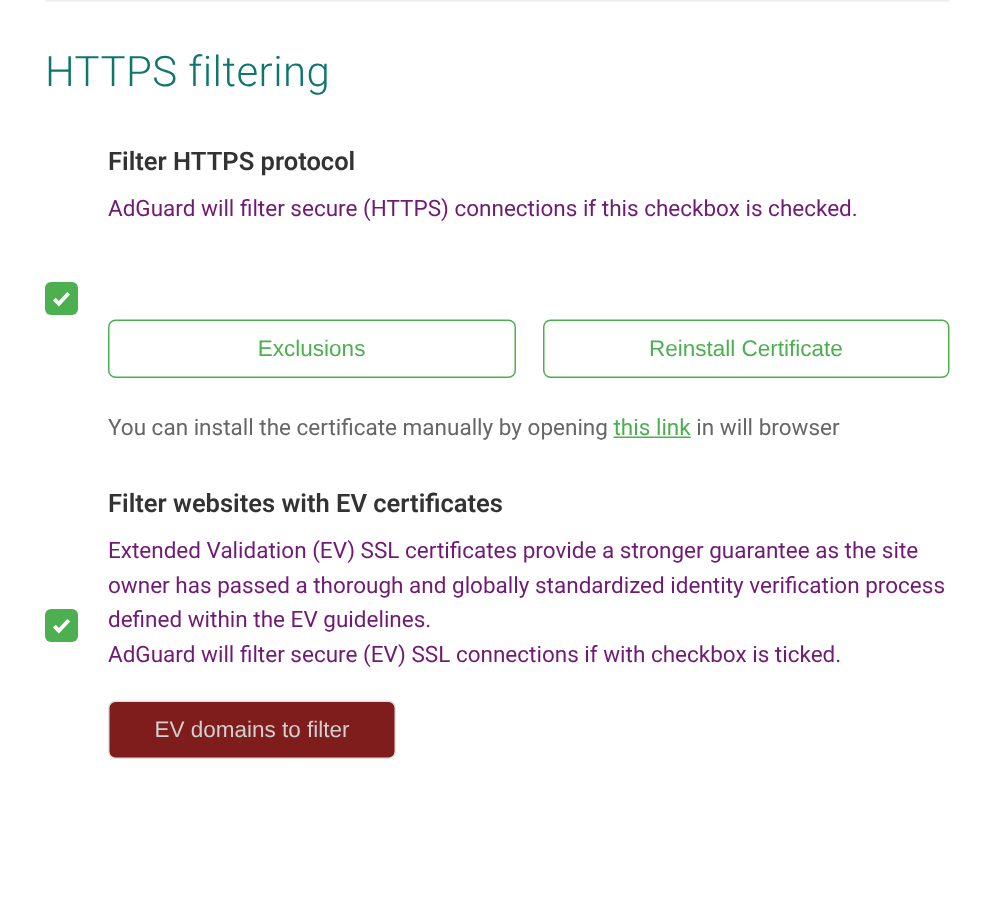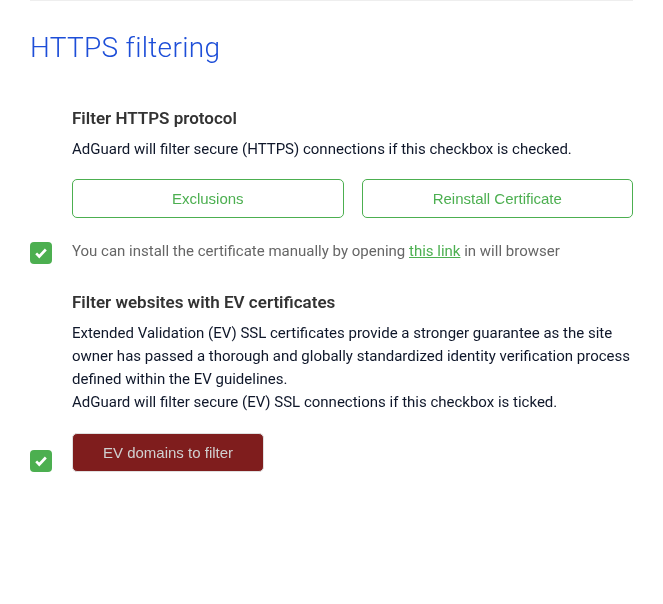--- a/index.html
+++ b/index.html
@@ -15,27 +15,27 @@
       padding: 0 30px 30px 30px;
     }
     .divider {
       height: 1px;
       background: #eeeeee;
       margin-bottom: 30px;
     }
     h2.section-title {
       font-size: 28px;
       font-weight: 300;
-      color: #1d4ed8;
-      margin-bottom: 44px;
+      color: #0f766e;
+      margin-bottom: 34px;
       letter-spacing: 0.3px;
     }
     .setting-row {
       display: flex;
-      align-items: flex-end;
+      align-items: center;
       margin-bottom: 28px;
     }
     .checkbox {
       width: 22px;
       height: 22px;
       background: #4caf50;
       border-radius: 4px;
       flex-shrink: 0;
       margin-right: 20px;
       display: flex;
@@ -55,21 +55,21 @@
       flex: 1;
     }
     .setting-title {
       font-size: 17px;
       font-weight: 600;
       color: #333;
       margin-bottom: 10px;
     }
     .setting-desc {
       font-size: 15px;
-      color: #0f172a;
+      color: #701a75;
       line-height: 1.55;
       margin-bottom: 18px;
     }
     .setting-desc:last-child {
       margin-bottom: 0;
     }
     .button-row {
       display: flex;
       gap: 18px;
       margin-bottom: 22px;
@@ -77,20 +77,21 @@
     .btn {
       flex: 1;
       background: #ffffff;
       border: 1px solid #4caf50;
       color: #4caf50;
       font-size: 15px;
       padding: 10px 12px;
       border-radius: 5px;
       cursor: pointer;
       text-align: center;
+      margin-top: 44px;
     }
     .btn-disabled {
       display: inline-block;
       background: #7f1d1d;
       border: 1px solid #e0e0e0;
       color: #d0d0d0;
       font-size: 15px;
       padding: 10px 30px;
       border-radius: 5px;
       text-align: center;
@@ -136,19 +137,19 @@
 <div class="setting-row">
   <div class="checkbox">
     <svg viewBox="0 0 16 16">
         <polyline points="2.5 8.5 6 12 13.5 4"></polyline>
       </svg>
   </div>
   <div class="setting-content">
     <div class="setting-title">Filter websites with EV certificates</div>
     <div class="setting-desc">
       <span>Extended Validation (EV) SSL certificates provide a stronger guarantee as the site owner has passed a thorough and globally standardized identity verification process defined within the EV guidelines.</span><br>
-      <span>AdGuard will filter secure (EV) SSL connections if this checkbox is ticked.</span>
+      <span>AdGuard will filter secure (EV) SSL connections if with checkbox is ticked.</span>
     </div>
     <div>
       <button class="btn-disabled">EV domains to filter</button>
     </div>
   </div>
 </div>
 
 </body></html>

